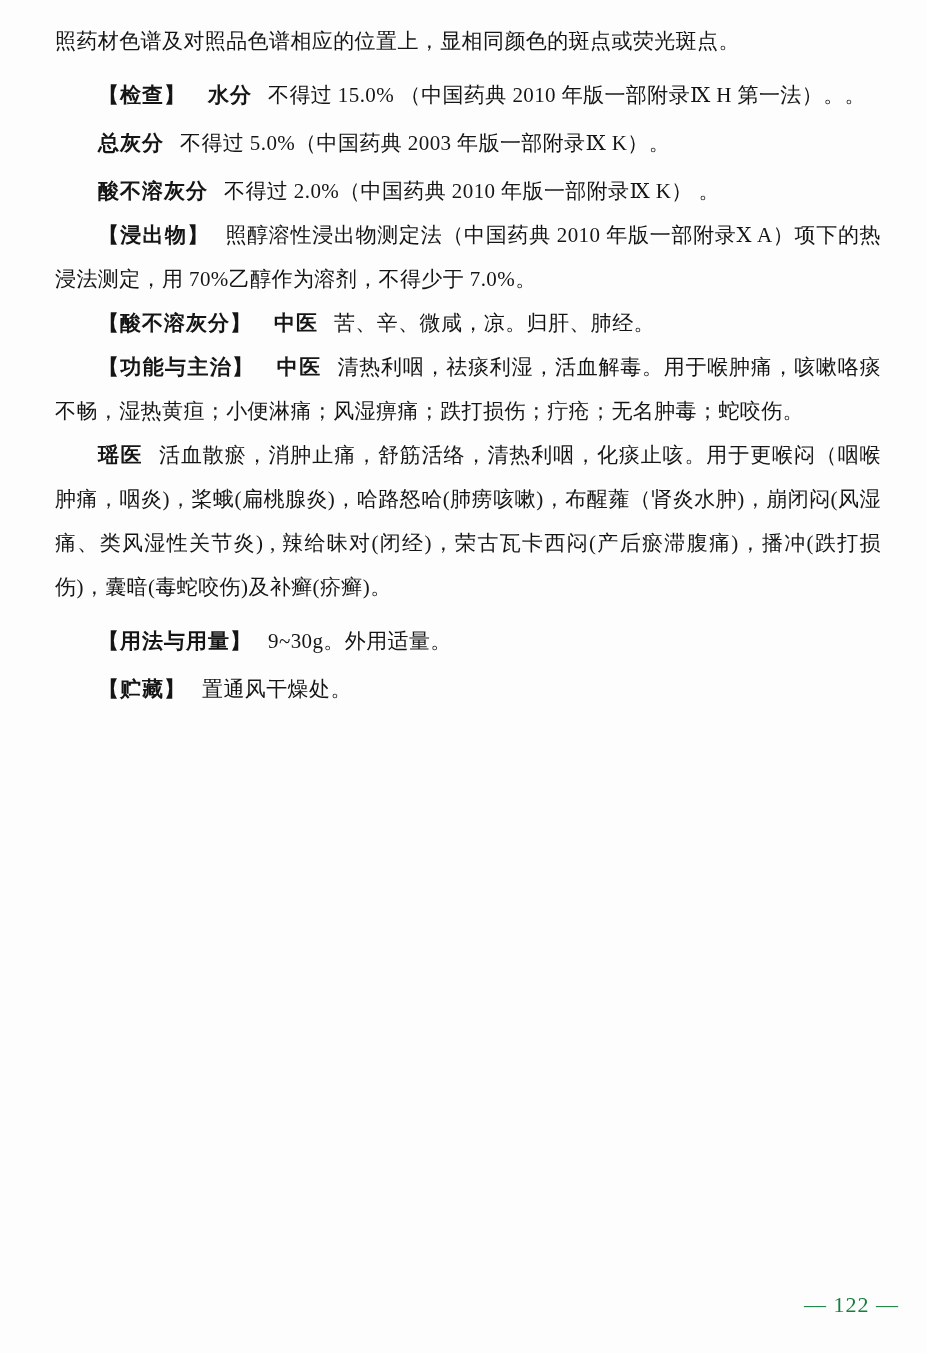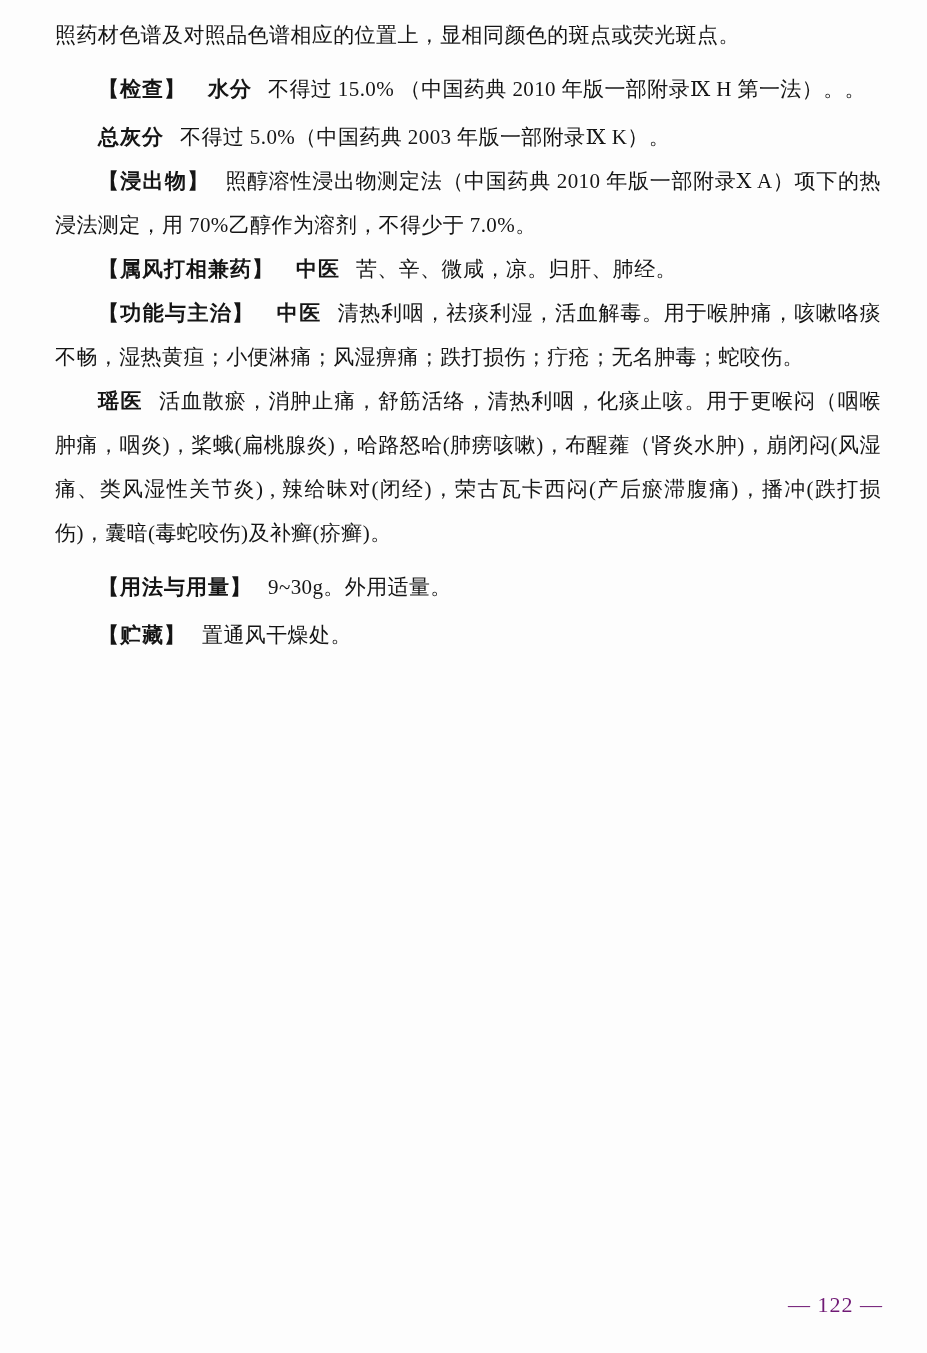--- a/index.html
+++ b/index.html
@@ -13,21 +13,21 @@
     height: 1353px;
     margin: 0 auto;
     background: #fdfdfd;
     color: #151515;
     font-family: "Liberation Serif", "DejaVu Serif", serif;
     overflow: hidden;
   }
   .content {
     position: absolute;
     left: 55px;
-    top: 13px;
+    top: 19px;
     width: 826px;
   }
   .para {
     margin: 0;
     font-size: 21px;
     line-height: 44px;
     text-align: justify;
     letter-spacing: 0.4px;
     word-break: break-all;
   }
@@ -41,46 +41,47 @@
     margin-top: 10px;
   }
   .lbl {
     font-family: "Liberation Sans", "DejaVu Sans", sans-serif;
     font-weight: bold;
     margin-right: 16px;
     letter-spacing: 1px;
   }
   .footer {
     position: absolute;
-    right: 44px;
+    right: 28px;
     top: 1292px;
     font-size: 22px;
     letter-spacing: 1px;
     font-family: "Liberation Serif", "DejaVu Serif", serif;
-    color: #701a75;
+    color: #15803d;
   }
 </style>
 </head>
 <body>
 
 <div class="page">
   <div class="content">
 
     <p class="para"><span>照药材色谱及对照品色谱相应的位置上，显相同颜色的斑点或荧光斑点。</span></p>
 
 
     <p class="para indent sect-big"><span class="lbl">【检查】　水分</span><span>不得过 15.0% （中国药典 2010 年版一部附录Ⅸ H 第一法）。。</span></p>
 
     <p class="para indent sect"><span class="lbl">总灰分</span><span>不得过 5.0%（中国药典 2003 年版一部附录Ⅸ K）。</span></p>
 
+    <p class="para indent sect"><span class="lbl">酸不溶灰分</span><span>不得过 2.0%（中国药典 2010 年版一部附录Ⅸ K） 。</span></p>
 
     <p class="para indent"><span class="lbl">【浸出物】</span><span>照醇溶性浸出物测定法（中国药典 2010 年版一部附录Ⅹ A）项下的热浸法测定，用 70%乙醇作为溶剂，不得少于 7.0%。</span></p>
 
 
-    <p class="para indent"><span class="lbl">【属风打相兼药】　中医</span><span>苦、辛、微咸，凉。归肝、肺经。</span></p>
+    <p class="para indent"><span class="lbl">【酸不溶灰分】　中医</span><span>苦、辛、微咸，凉。归肝、肺经。</span></p>
 
 
     <p class="para indent"><span class="lbl">【功能与主治】　中医</span><span>清热利咽，祛痰利湿，活血解毒。用于喉肿痛，咳嗽咯痰不畅，湿热黄疸；小便淋痛；风湿痹痛；跌打损伤；疔疮；无名肿毒；蛇咬伤。</span></p>
 
     <p class="para indent"><span class="lbl">瑶医</span><span>活血散瘀，消肿止痛，舒筋活络，清热利咽，化痰止咳。用于更喉闷（咽喉肿痛，咽炎)，桨蛾(扁桃腺炎)，哈路怒哈(肺痨咳嗽)，布醒蕹（肾炎水肿)，崩闭闷(风湿痛、类风湿性关节炎) , 辣给昧对(闭经)，荣古瓦卡西闷(产后瘀滞腹痛)，播冲(跌打损伤)，囊暗(毒蛇咬伤)及补癣(疥癣)。</span></p>
 
     <p class="para indent sect-big"><span class="lbl">【用法与用量】</span><span>9~30g。外用适量。</span></p>
 
     <p class="para indent sect"><span class="lbl">【贮藏】</span><span>置通风干燥处。</span></p>
 

